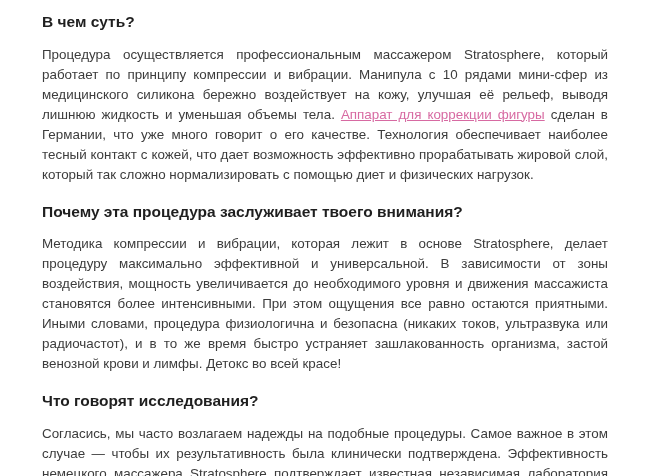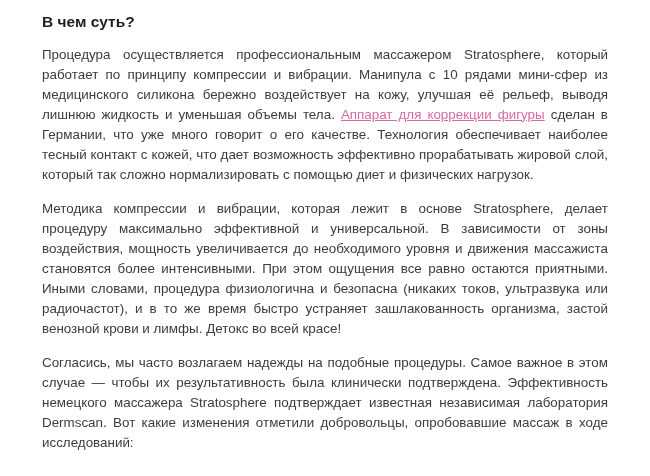--- a/index.html
+++ b/index.html
@@ -43,19 +43,21 @@
 </head>
 <body>
 
 <div class="article">
 
   <h2 class="section-heading">В чем суть?</h2>
 
   <p class="body-paragraph"><span>Процедура осуществляется профессиональным массажером Stratosphere, который работает по принципу компрессии и вибрации. Манипула с 10 рядами мини-сфер из медицинского силикона бережно воздействует на кожу, улучшая её рельеф, выводя лишнюю жидкость и уменьшая объемы тела. </span><a class="inline-link">Аппарат для коррекции фигуры</a><span> сделан в Германии, что уже много говорит о его качестве. Технология обеспечивает наиболее тесный контакт с кожей, что дает возможность эффективно прорабатывать жировой слой, который так сложно нормализировать с помощью диет и физических нагрузок.</span></p>
 
 
+  <h2 class="section-heading">Почему эта процедура заслуживает твоего внимания?</h2>
 
   <p class="body-paragraph">Методика компрессии и вибрации, которая лежит в основе Stratosphere, делает процедуру максимально эффективной и универсальной. В зависимости от зоны воздействия, мощность увеличивается до необходимого уровня и движения массажиста становятся более интенсивными. При этом ощущения все равно остаются приятными. Иными словами, процедура физиологична и безопасна (никаких токов, ультразвука или радиочастот), и в то же время быстро устраняет зашлакованность организма, застой венозной крови и лимфы. Детокс во всей красе!</p>
 
+  <h2 class="section-heading">Что говорят исследования?</h2>
 
   <p class="body-paragraph">Согласись, мы часто возлагаем надежды на подобные процедуры. Самое важное в этом случае — чтобы их результативность была клинически подтверждена. Эффективность немецкого массажера Stratosphere подтверждает известная независимая лаборатория Dermscan. Вот какие изменения отметили добровольцы, опробовавшие массаж в ходе исследований:</p>
 
 </div>
 
 </body></html>

